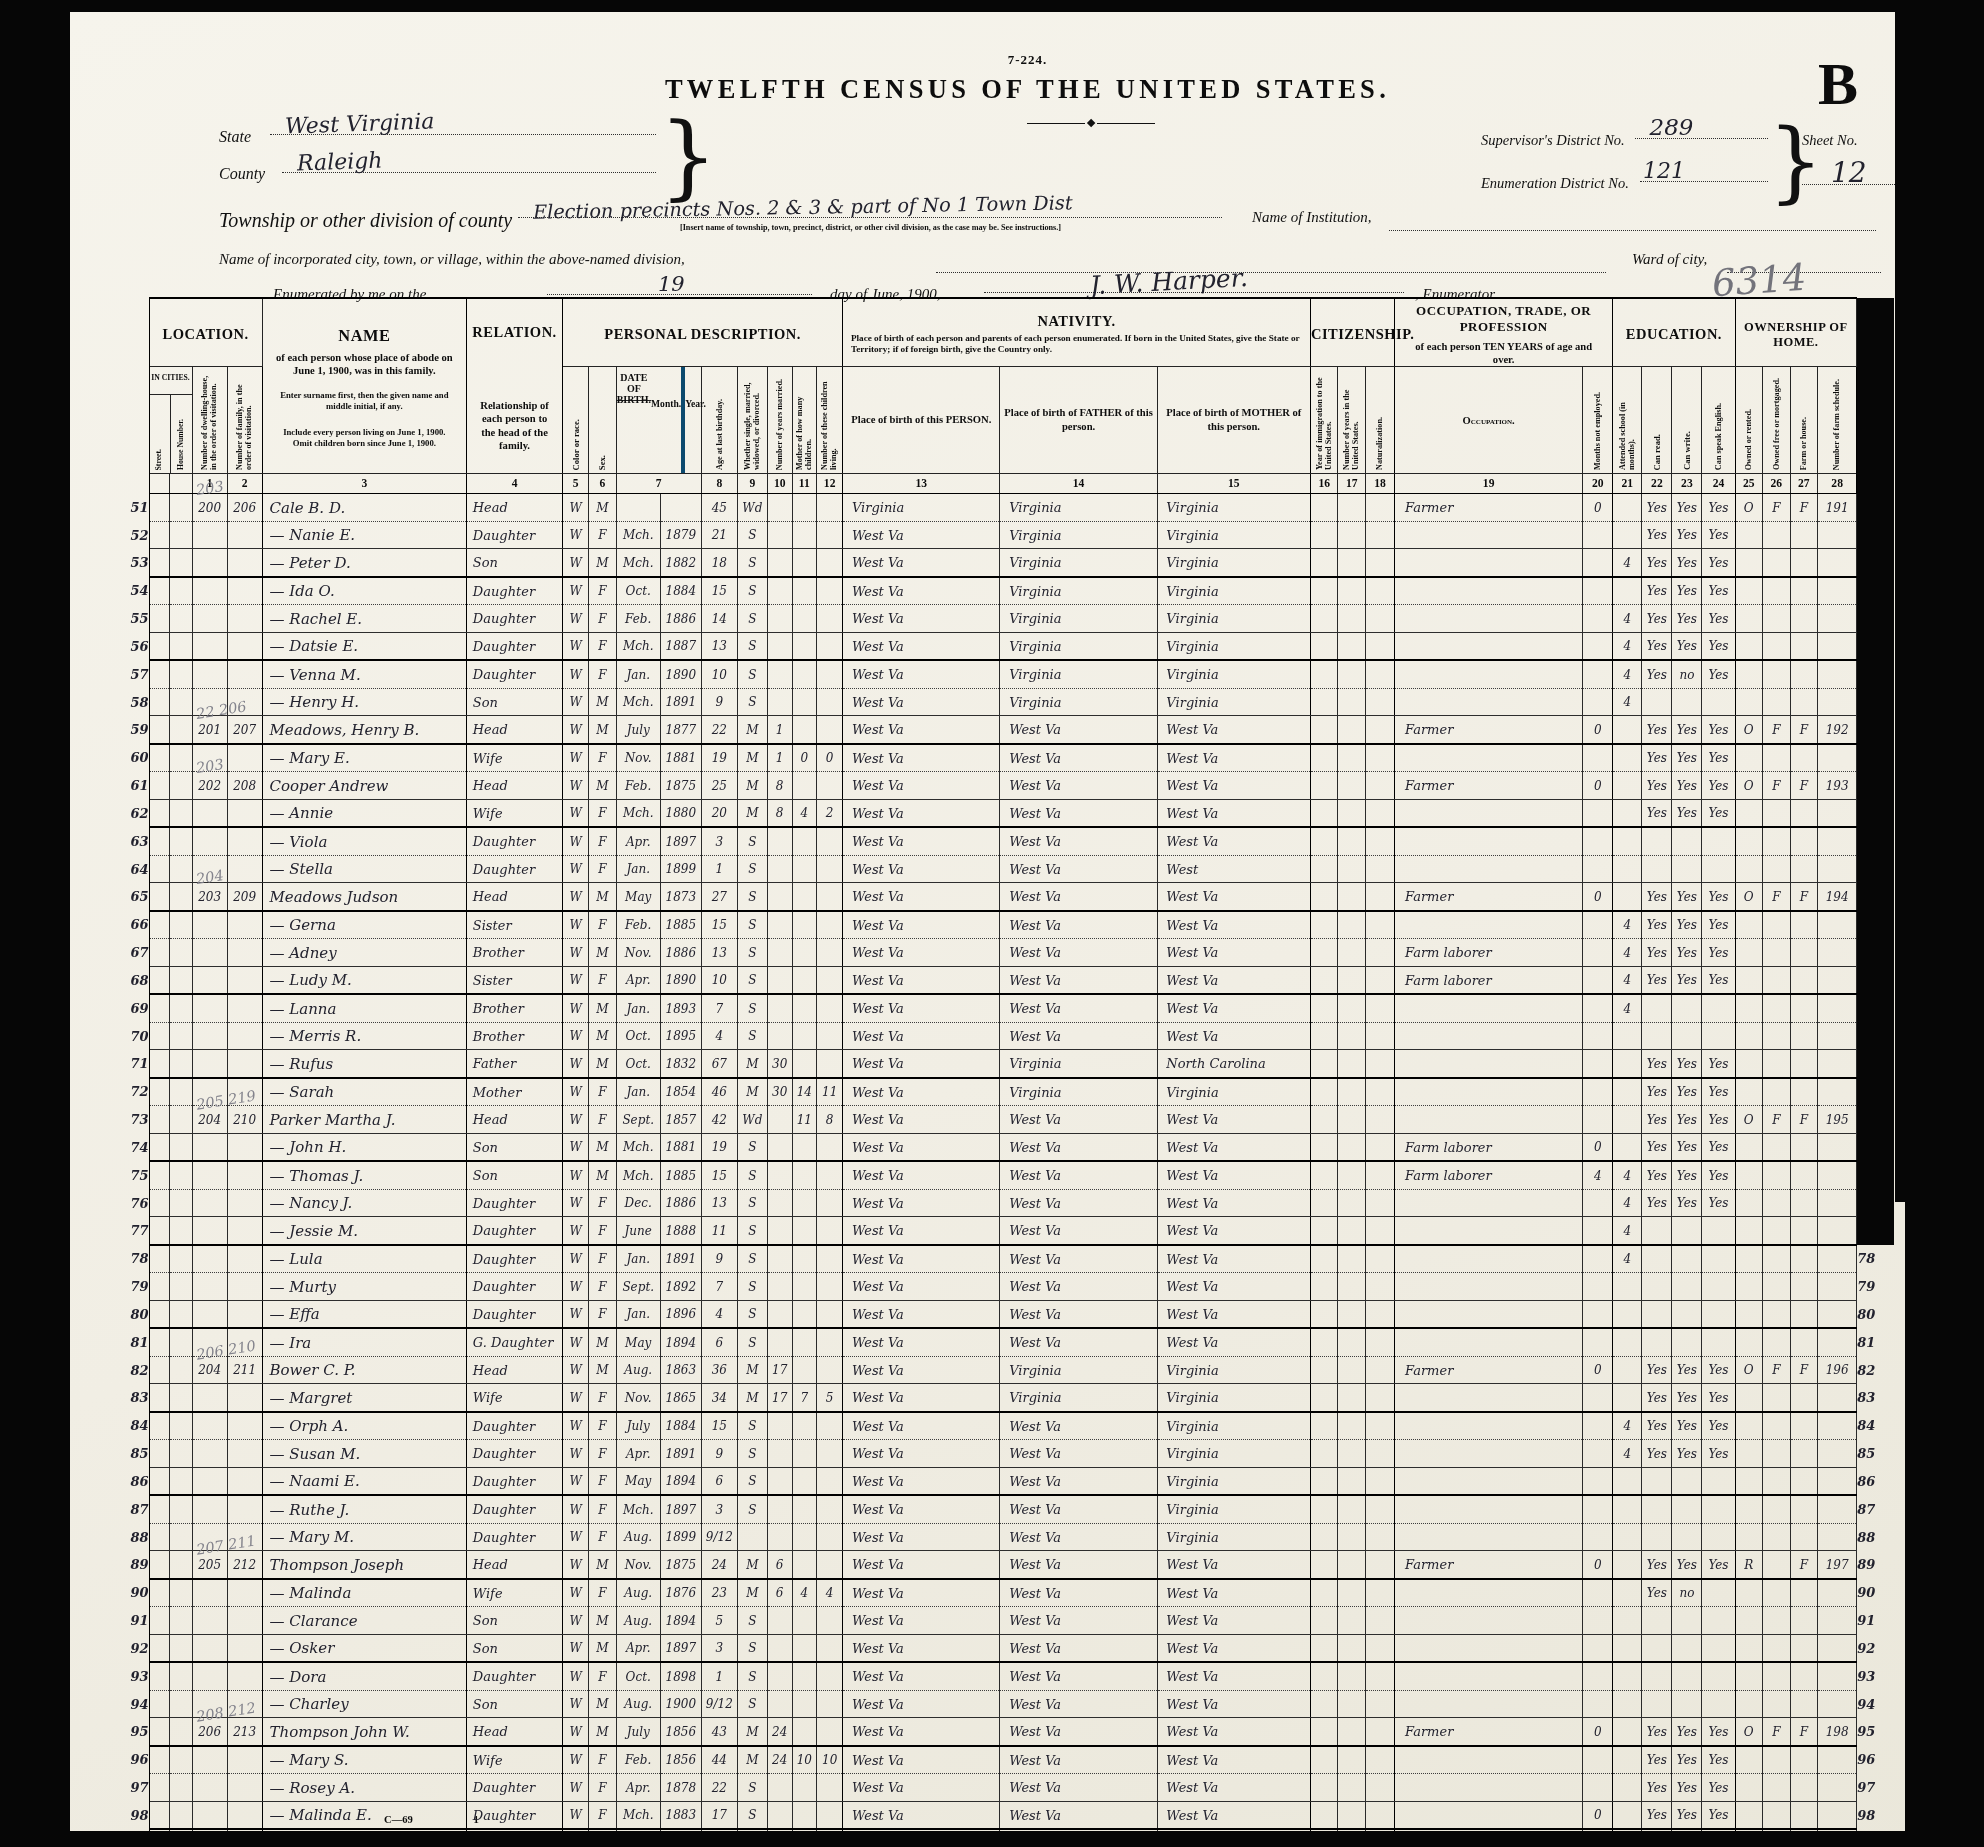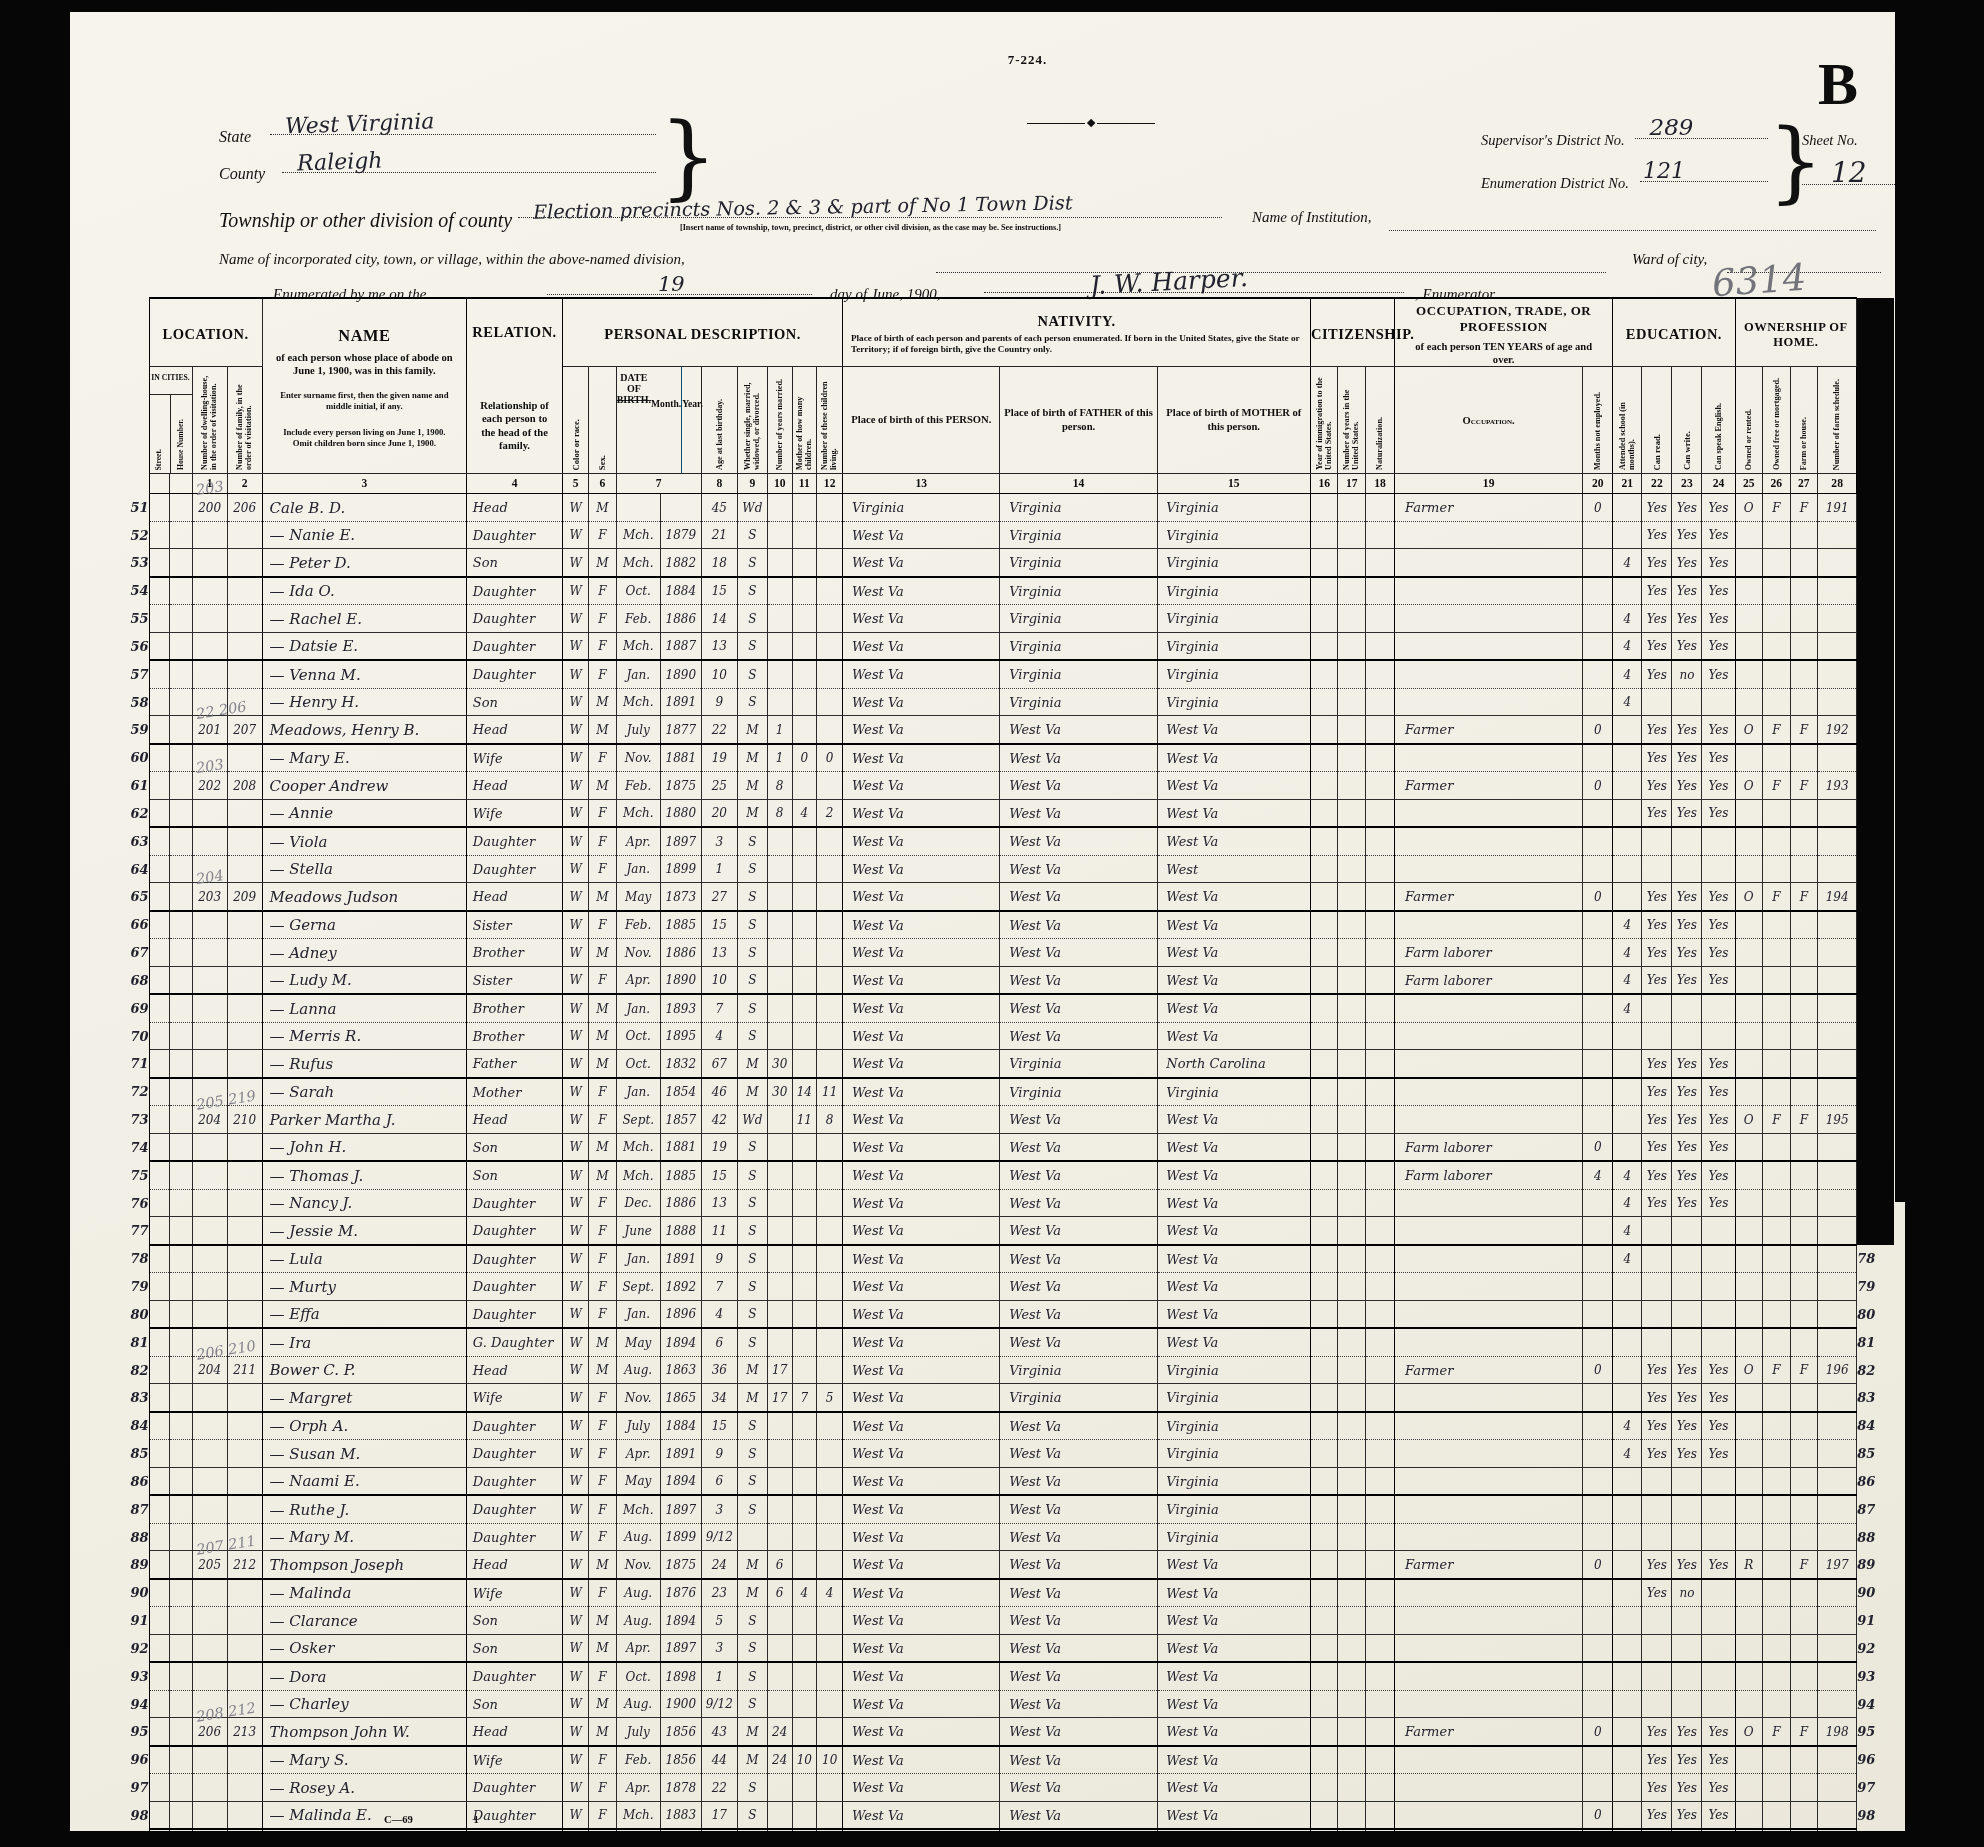--- a/index.html
+++ b/index.html
@@ -52,21 +52,21 @@
   .inct{height:21px;border-bottom:1px solid #242424;font-size:7.7px;font-weight:bold;
         text-align:center;padding-top:5.8px;}
   .incb{flex:1;display:flex;}
   .incb>div{flex:1;display:flex;align-items:flex-end;justify-content:center;}
   .incb>div+div{border-left:1px solid #242424;}
   .dobw{display:flex;height:106px;}
   .dobt{height:28px;border-bottom:1px solid #242424;font-size:10px;font-weight:bold;
         text-align:center;padding-top:4.8px;}
   .dobmr{flex:1;display:flex;}
   .dobmr>div{flex:1;text-align:center;padding-top:31px;font-size:9.6px;font-weight:bold;}
-  .dobmr>div+div{border-left:1px solid #0c4a6e;}
+  .dobmr>div+div{border-left:4px solid #0c4a6e;}
   .pobh{font-size:10.6px;text-align:center;vertical-align:middle;padding:2.9px 5.8px;line-height:1.3;}
   .occh{font-size:10.6px;text-align:center;vertical-align:middle;font-variant:small-caps;}
   .num{font-size:11.6px;font-weight:bold;text-align:center;height:19.3px;vertical-align:middle;
        border-bottom:1.9px solid #000 !important;}
   td.cc .hw,{display:inline;}
   .ct td{font-family:"DejaVu Serif",serif;font-style:italic;color:#22222e;white-space:nowrap;}
   td.nm{font-size:15px;padding-left:6.8px;overflow:hidden;}
   td.rl{font-size:13px;padding-left:5.8px;overflow:hidden;}
   td.sm{font-size:12px;text-align:center;}
   td.pbx{font-size:13px;padding-left:8.7px;overflow:hidden;}
@@ -76,20 +76,21 @@
          transform:rotate(-9deg);font-family:"DejaVu Serif",serif;font-style:italic;z-index:3;white-space:nowrap;}
   #plate{font-size:10.6px;font-weight:bold;font-family:"Liberation Serif",serif;font-style:normal;}
 </style>
 </head>
 <body>
 
 <div id="page">
   <div id="paper">
 
     <div class="abs" id="form-number">7-224.</div>
+    <div class="abs" id="census-title">TWELFTH CENSUS OF THE UNITED STATES.</div>
     <div class="abs" id="title-ornament">
       <div class="ln"></div>
       <div class="di"></div>
       <div class="ln"></div>
     </div>
 
     <div class="abs plbl" style="left:149px;top:116px;font-size:16px;">State</div>
     <div class="abs fill" style="left:200px;top:103px;width:386px;">
       <span class="hw" style="font-size:22px;transform:rotate(-2deg);">West Virginia</span>
     </div>

